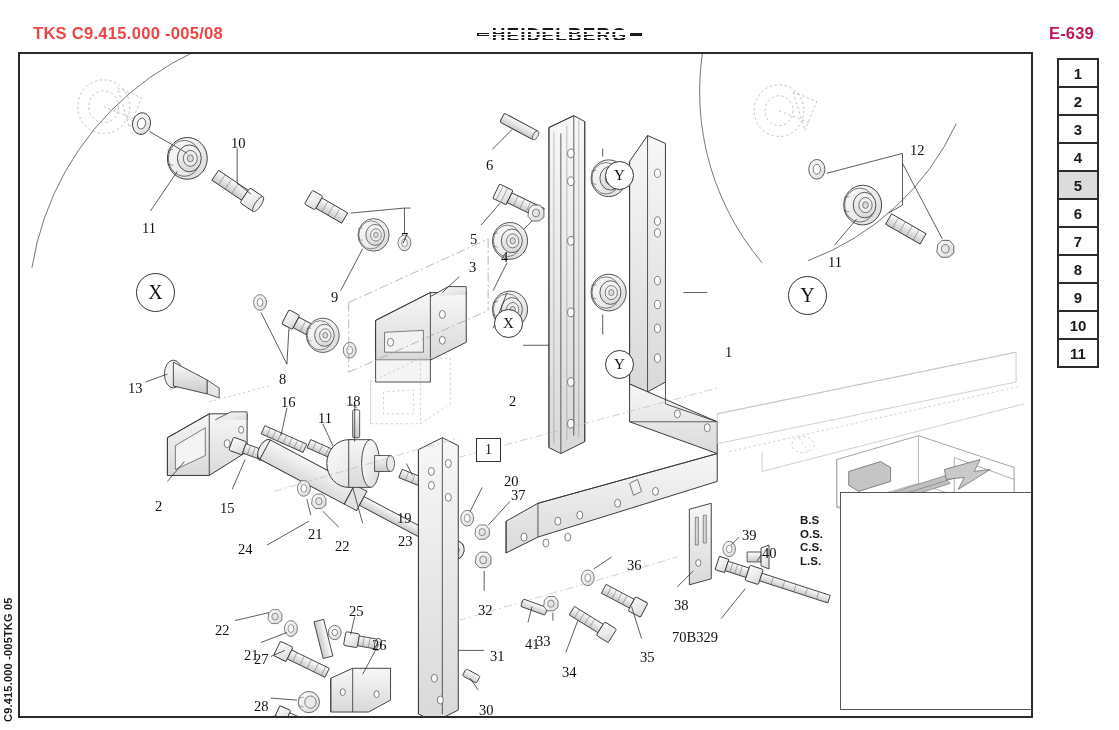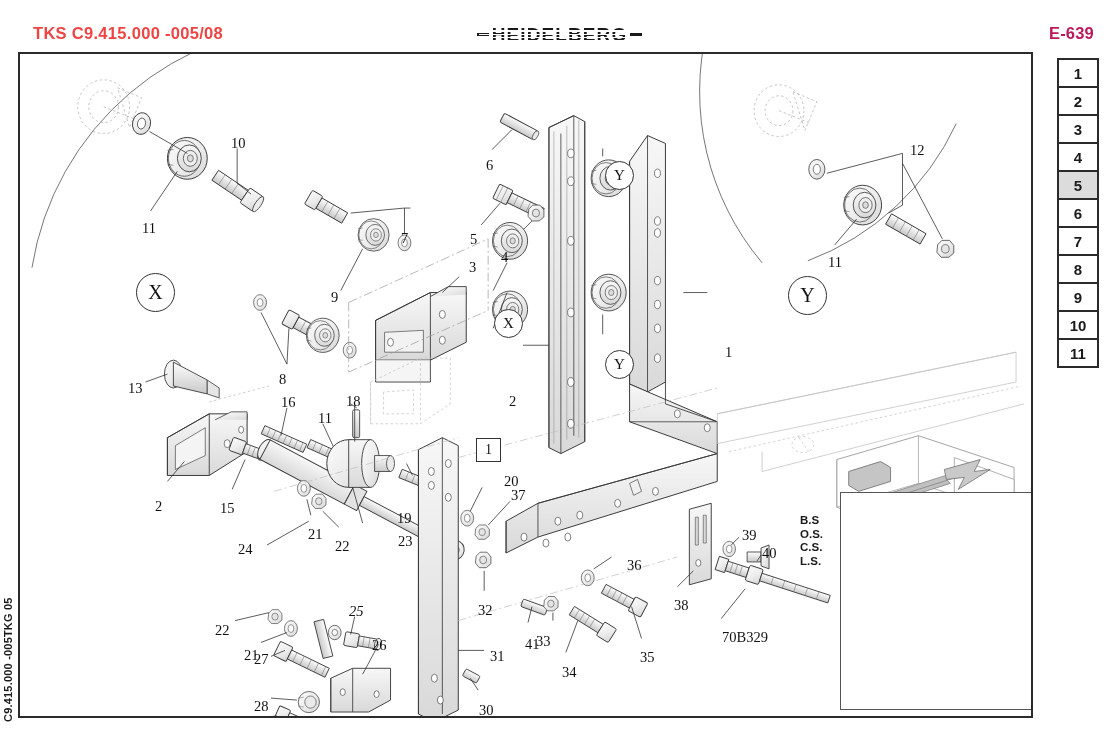--- a/index.html
+++ b/index.html
@@ -687,35 +687,35 @@
         <div class="lbl" style="left: 377px; top: 415px; margin-top: 42px;">19</div>
         <div class="lbl" style="left: 288px; top: 473px;">21</div>
         <div class="lbl" style="left: 315px; top: 485px;">22</div>
         <div class="lbl" style="left: 346px; top: 480px; margin-left: 32px;">23</div>
         <div class="lbl" style="left: 218px; top: 488px; font-family: Liberation Serif, serif;">24</div>
         <div class="lbl" style="left: 484px; top: 420px;">20</div>
         <div class="lbl" style="left: 491px; top: 434px;">37</div>
         <div class="lbl" style="left: 458px; top: 549px;">32</div>
         <div class="lbl" style="left: 195px; top: 569px;">22</div>
         <div class="lbl" style="left: 224px; top: 594px;">21</div>
-        <div class="lbl" style="left: 329px; top: 550px; font-style: italic;">25</div>
+        <div class="lbl" style="left: 329px; top: 550px;">25</div>
         <div class="lbl" style="left: 352px; top: 584px;">26</div>
         <div class="lbl" style="left: 234px; top: 598px;">27</div>
         <div class="lbl" style="left: 234px; top: 645px;">28</div>
         <div class="lbl" style="left: 459px; top: 649px;">30</div>
         <div class="lbl" style="left: 470px; top: 595px;">31</div>
         <div class="lbl" style="left: 505px; top: 583px;">41</div>
         <div class="lbl" style="left: 516px; top: 580px;">33</div>
         <div class="lbl" style="left: 542px; top: 611px;">34</div>
         <div class="lbl" style="left: 620px; top: 596px;">35</div>
         <div class="lbl" style="left: 607px; top: 504px;">36</div>
         <div class="lbl" style="left: 654px; top: 544px;">38</div>
         <div class="lbl" style="left: 722px; top: 474px;">39</div>
         <div class="lbl" style="left: 742px; top: 492px;">40</div>
-        <div class="lbl" style="left: 702px; top: 576px;">70B329</div>
+        <div class="lbl" style="left: 652px; top: 576px;">70B329</div>
       </div>
     <div id="boxedcallouts">
         <div class="lbl-box" style="left: 456px; top: 384px; width: 25px; height: 24px;">1</div>
       </div>
     <div id="detcircles">
         <div class="det-circle" style="left: 116px; top: 219px; width: 39px; height: 39px; font-size: 20px;">X</div>
         <div class="det-circle" style="left: 585px; top: 107px; width: 29px; height: 29px; font-size: 15px;">Y</div>
         <div class="det-circle" style="left: 474px; top: 255px; width: 29px; height: 29px; font-size: 15px;">X</div>
         <div class="det-circle" style="left: 585px; top: 296px; width: 29px; height: 29px; font-size: 15px;">Y</div>
         <div class="det-circle" style="left: 768px; top: 222px; width: 39px; height: 39px; font-size: 20px;">Y</div>

